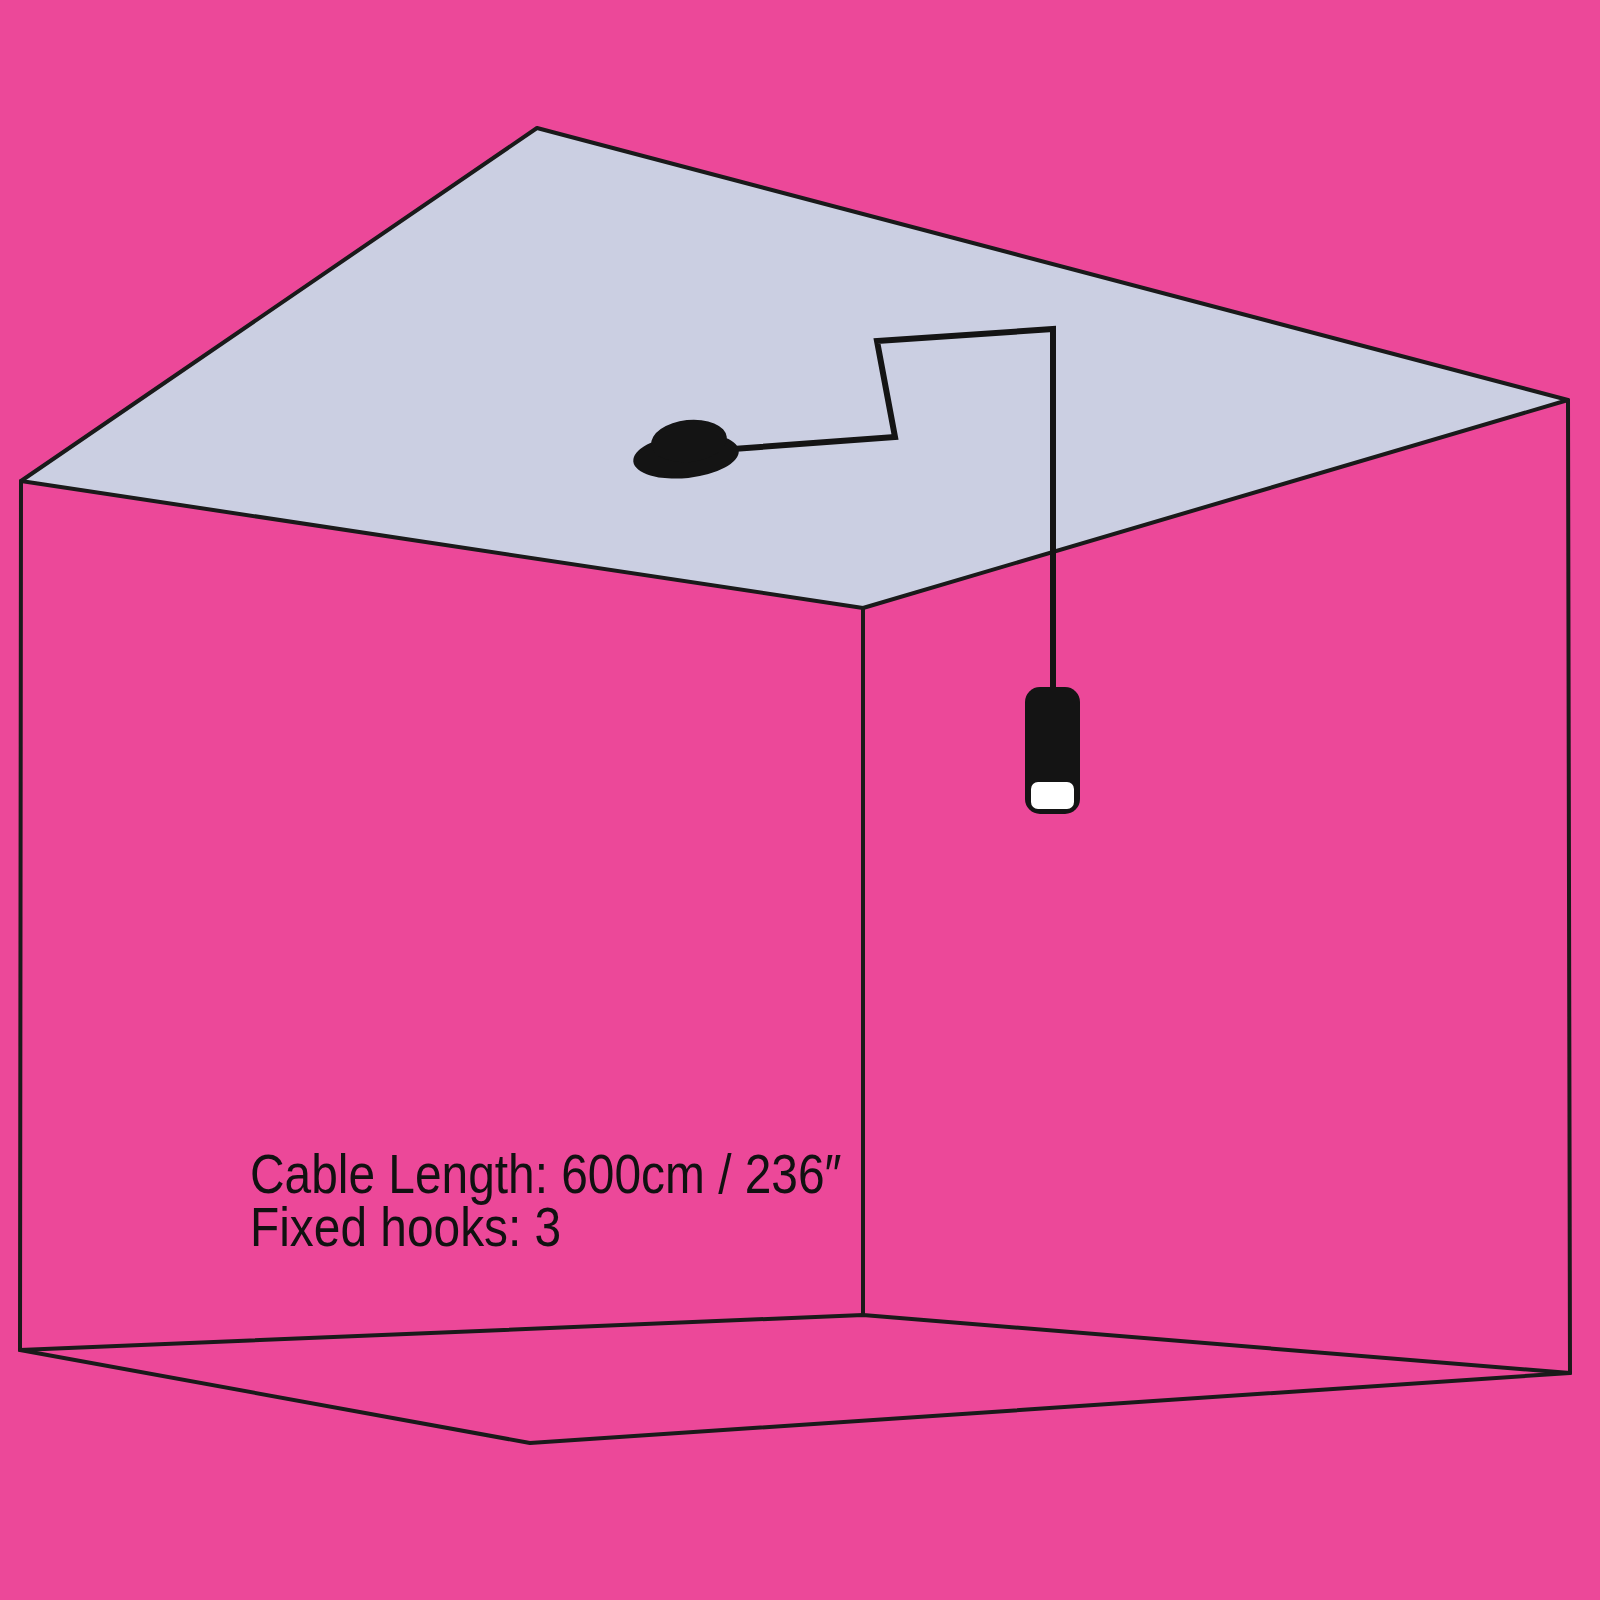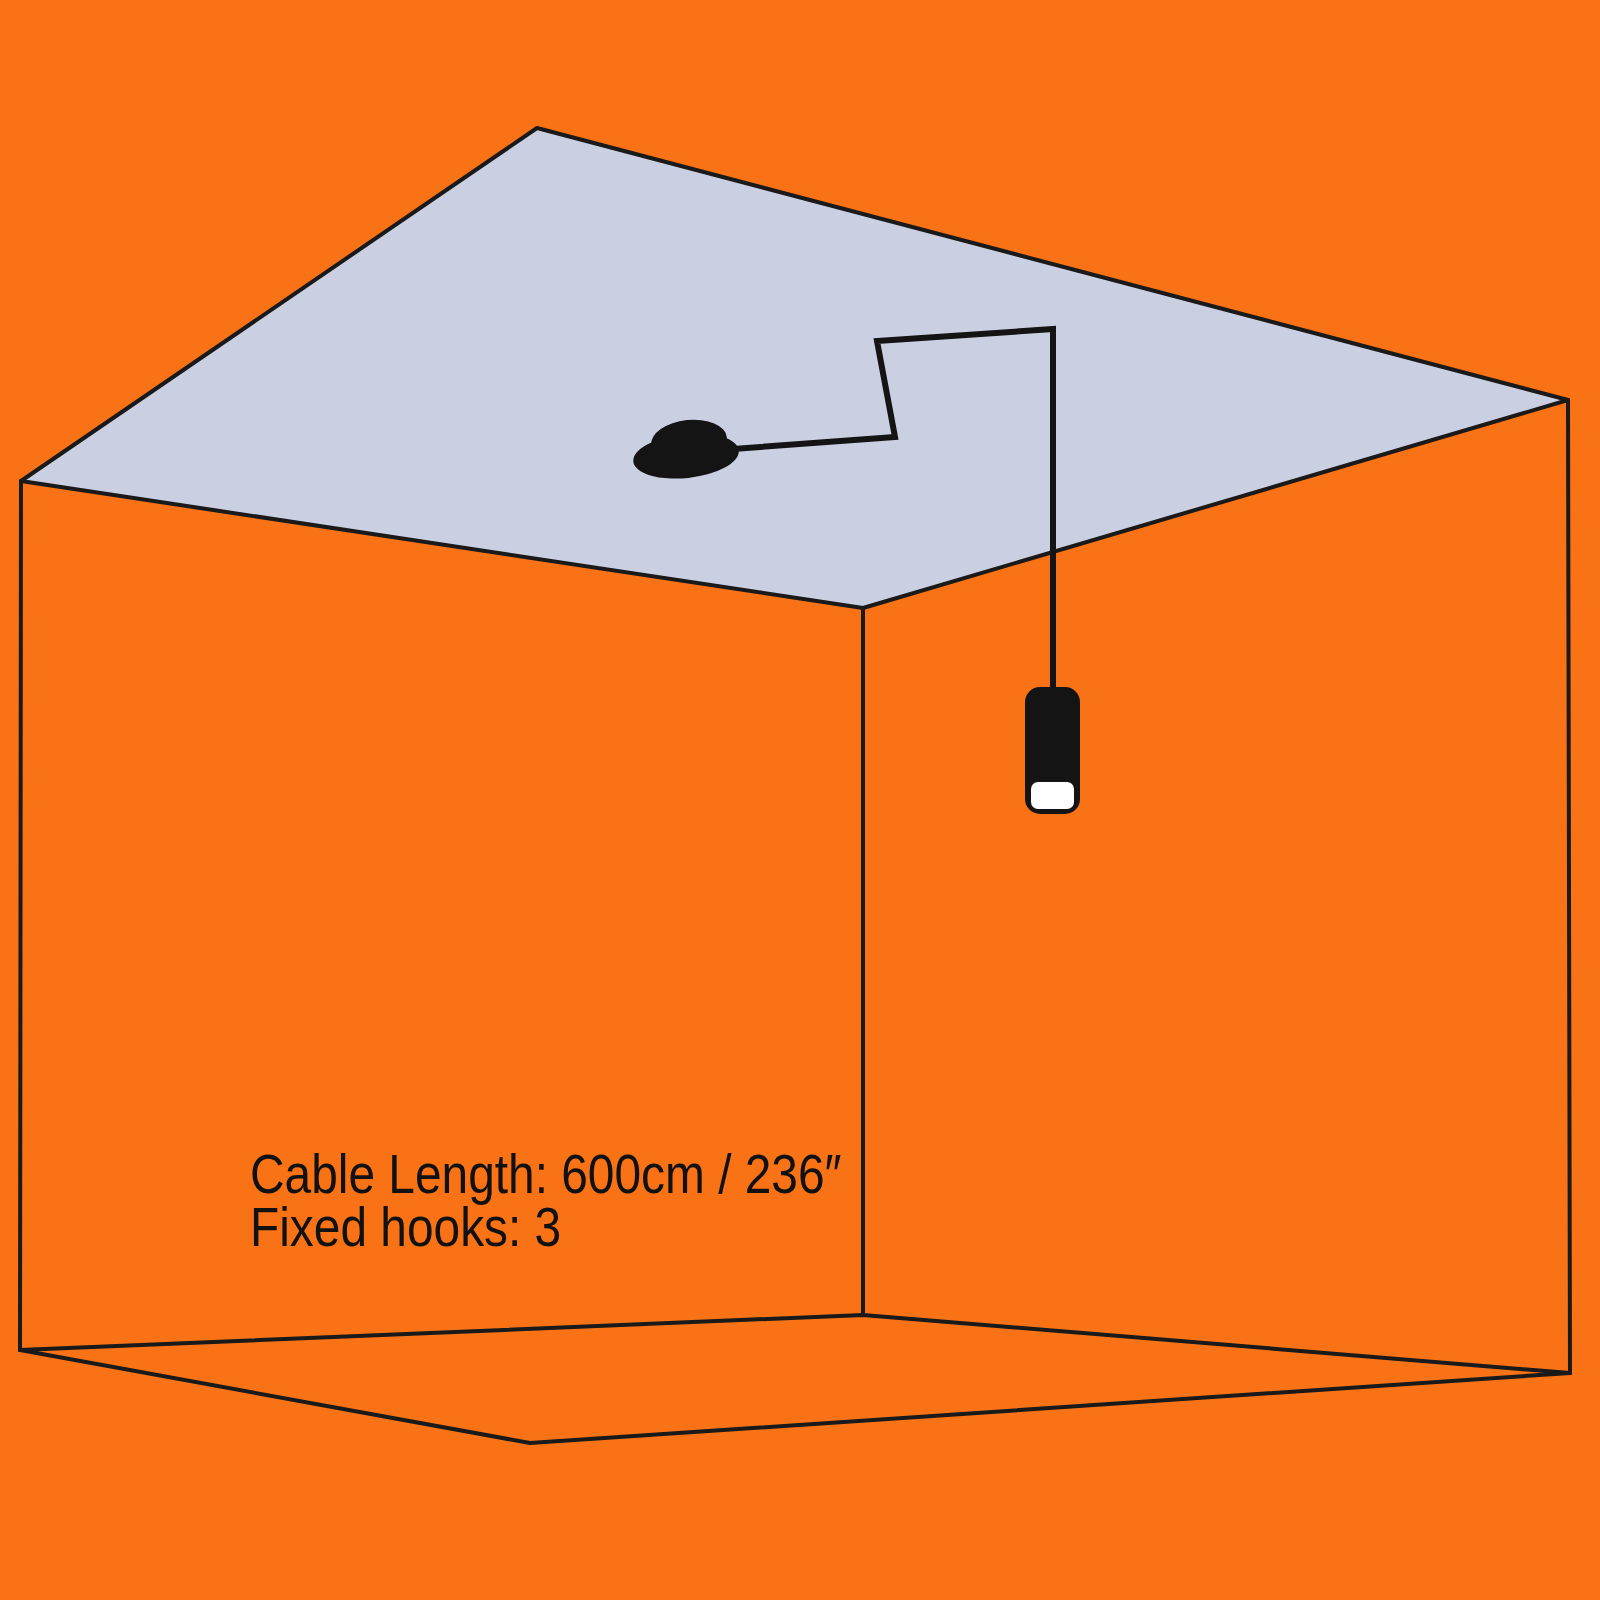--- a/index.html
+++ b/index.html
@@ -7,21 +7,21 @@
     padding: 0;
     background: #ffffff;
     width: 1600px;
     height: 1600px;
     overflow: hidden;
   }
   #stage {
     position: relative;
     width: 1600px;
     height: 1600px;
-    background: #f97316;
+    background: #ec4899;
   }
   svg { position: absolute; left: 0; top: 0; }
 
   .edge {
     fill: none;
     stroke: #1a1a1a;
     stroke-width: 4px;
     stroke-linecap: round;
     stroke-linejoin: round;
   }

